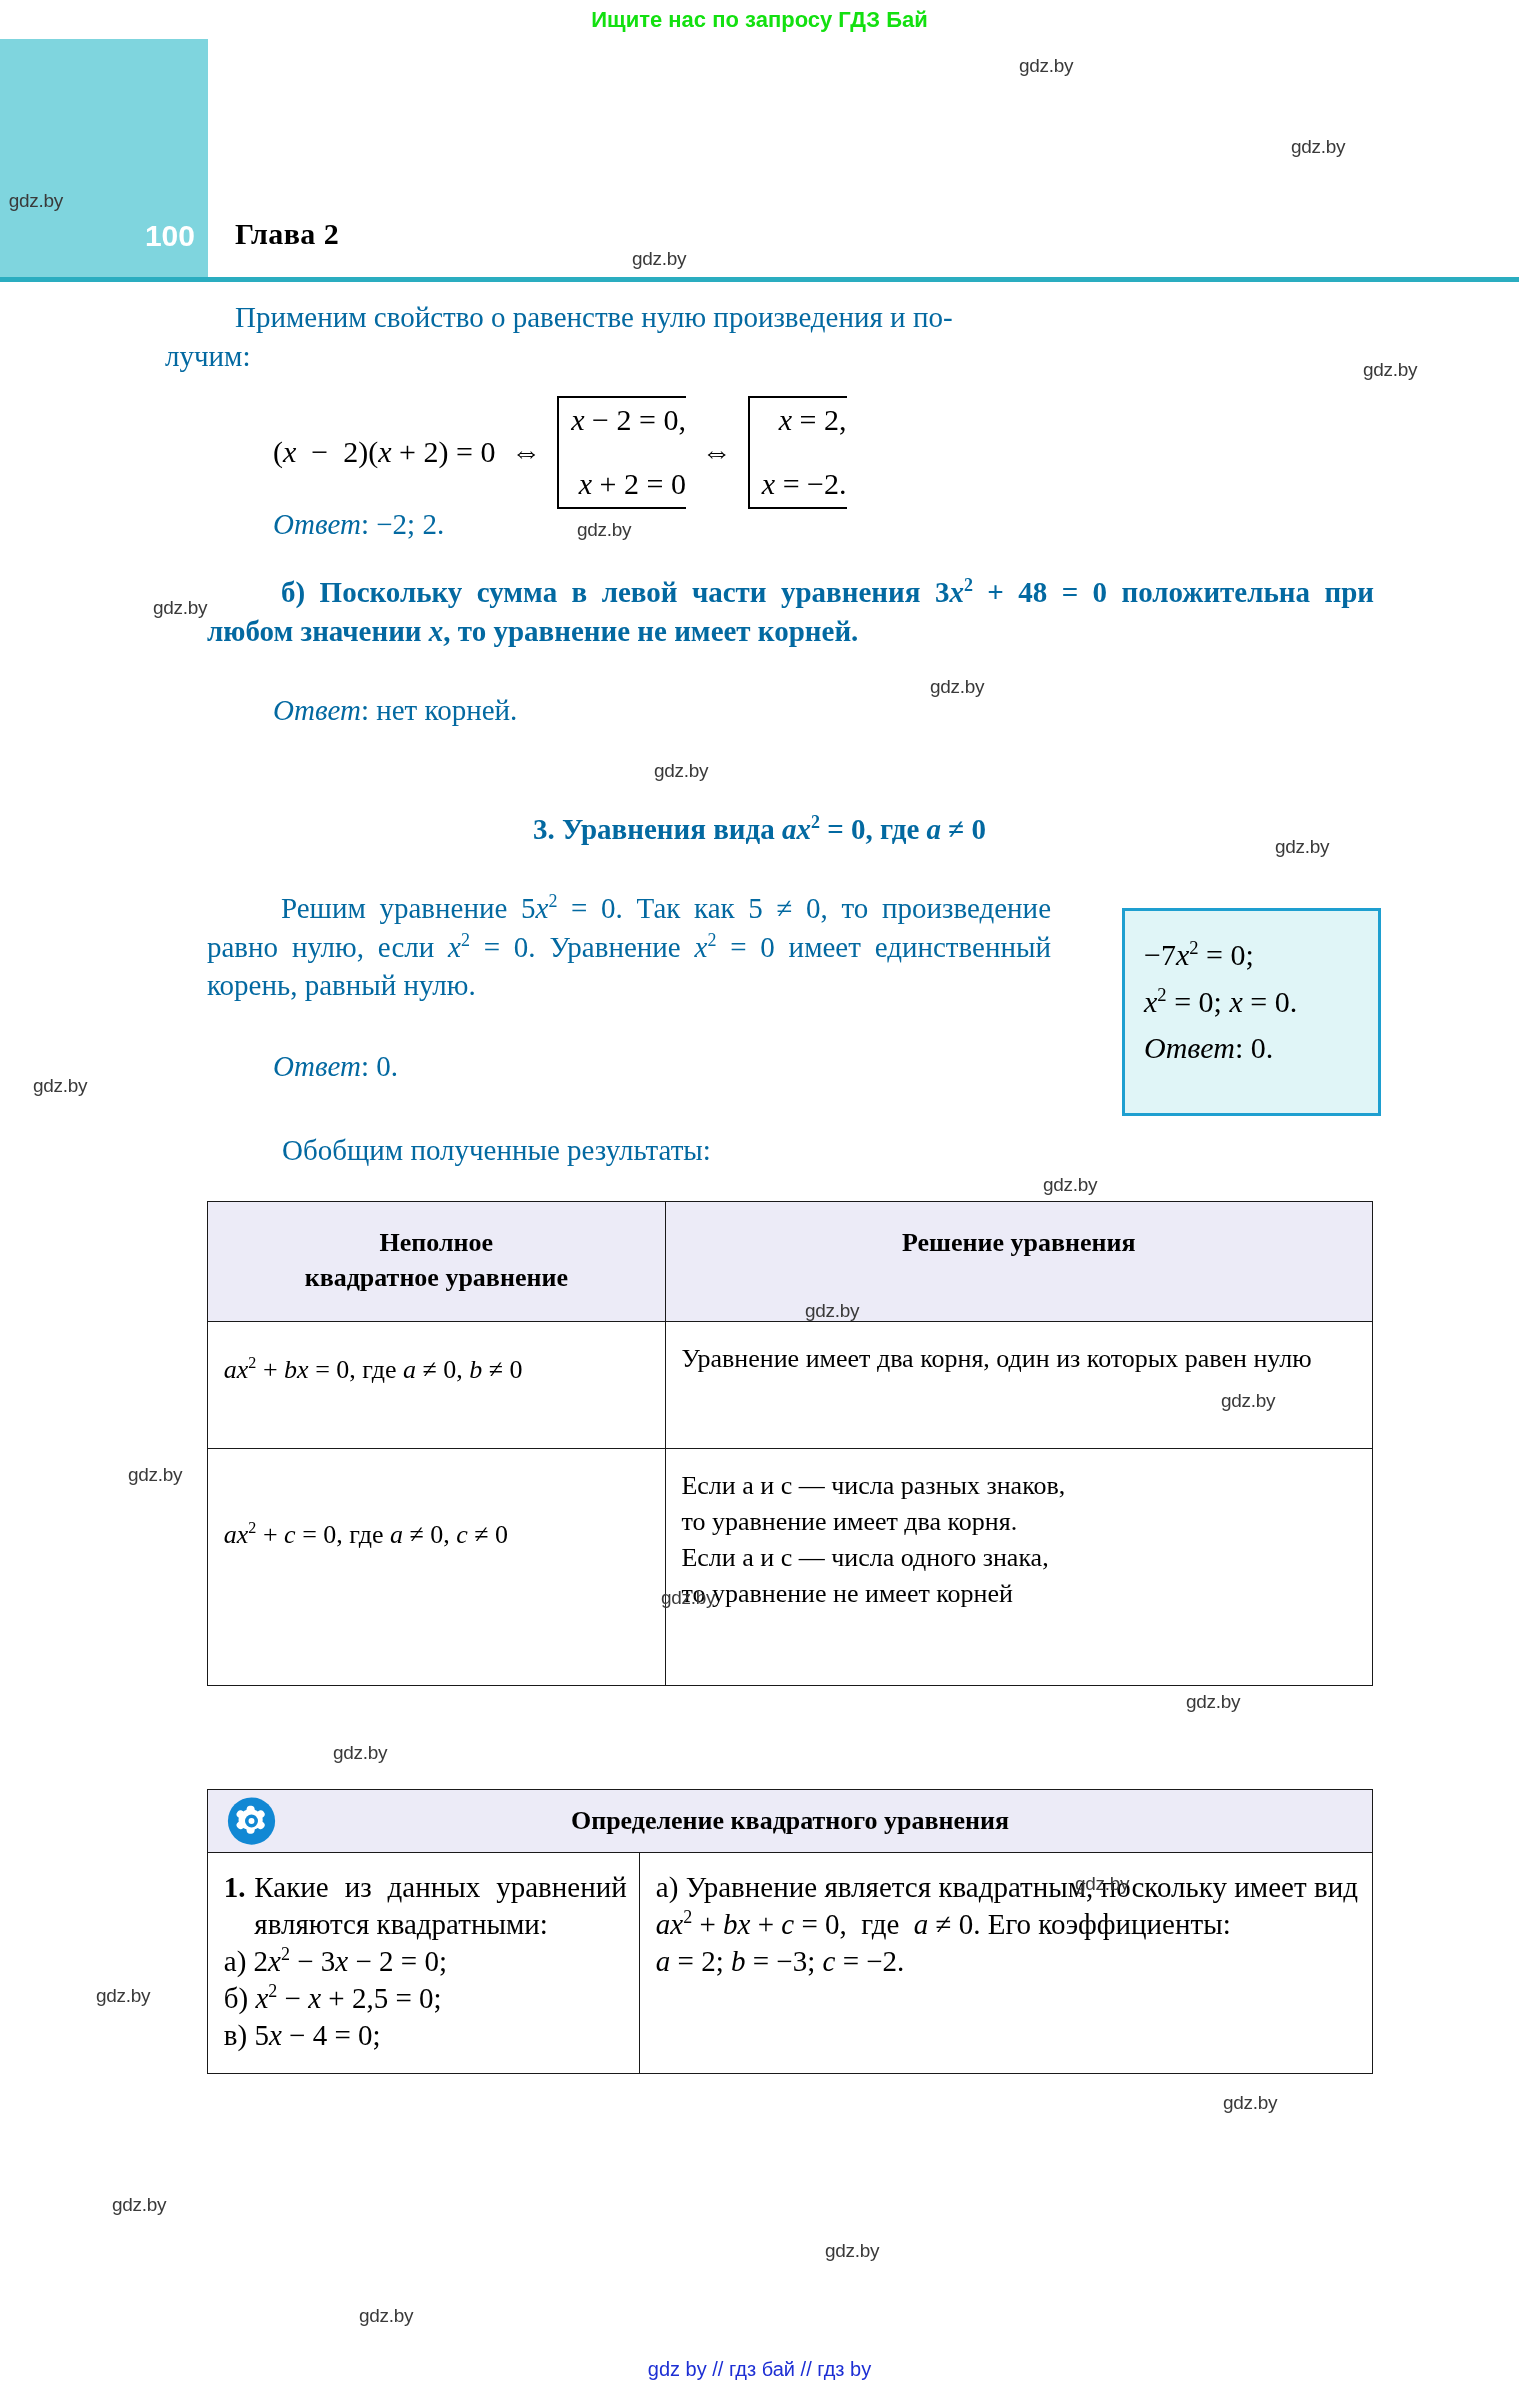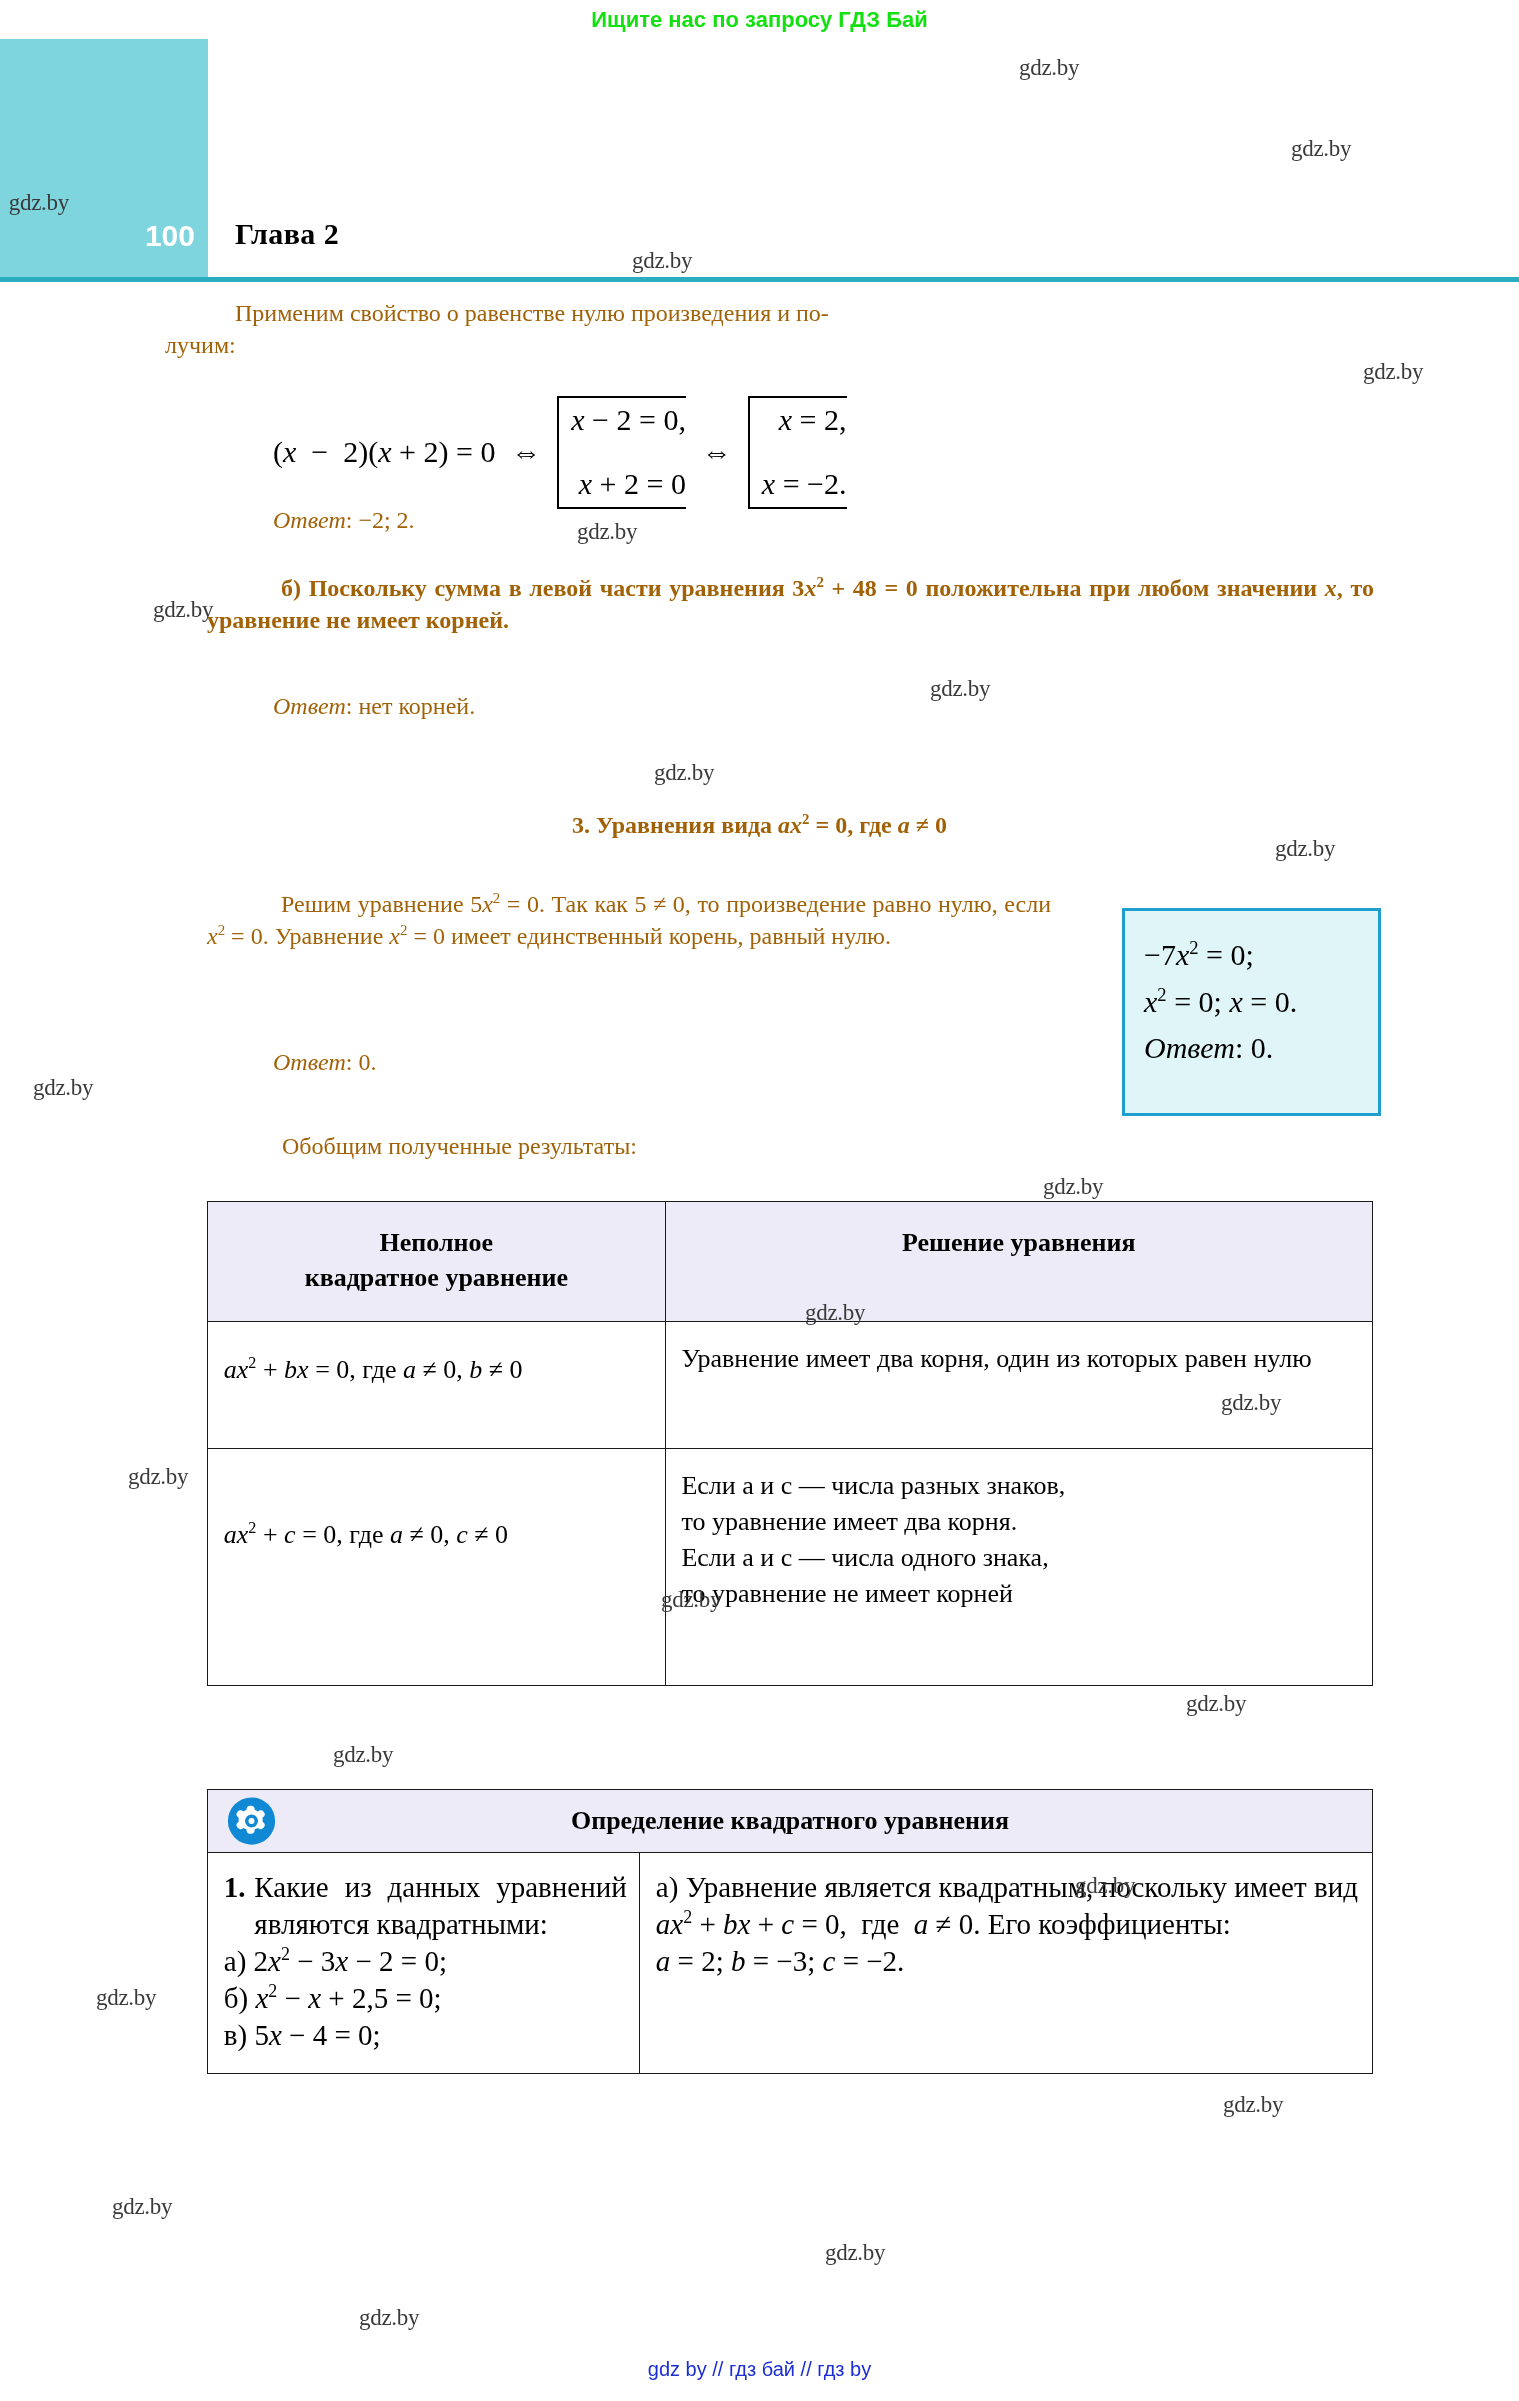--- a/index.html
+++ b/index.html
@@ -7,22 +7,22 @@
     width:1519px; height:2401px;
     background:#ffffff;
     font-family:"Liberation Serif", serif;
     position:relative;
     overflow:hidden;
   }
 
   
   .wm {
     position:absolute;
-    font-family:Liberation Serif, serif;
-    font-size:23px;
+    font-family:Liberation Sans, sans-serif;
+    font-size:19px;
     color:#3a3a3a;
     white-space:nowrap;
     letter-spacing:-0.3px;
     z-index:5;
     pointer-events:none;
   }
 
   
   .top-banner {
     position:absolute; top:7px; left:0; width:1519px;
@@ -62,23 +62,23 @@
   .header-rule {
     position:absolute; left:0; top:277px;
     width:1519px; height:5.3px;
     background:#2aadc0;
     z-index:3;
   }
 
   
   .para {
     position:absolute;
-    font-size:24px;
+    font-size:29px;
     line-height:1.33;
-    color:#a16207;
+    color:#0369a1;
     z-index:4;
   }
   .just { text-align:justify; text-justify:inter-word; }
   i.m { font-style:italic; }
   sup { font-size:0.62em; vertical-align:super; line-height:0; }
 
   
   .eqsys {
     position:absolute;
     font-size:30px;

